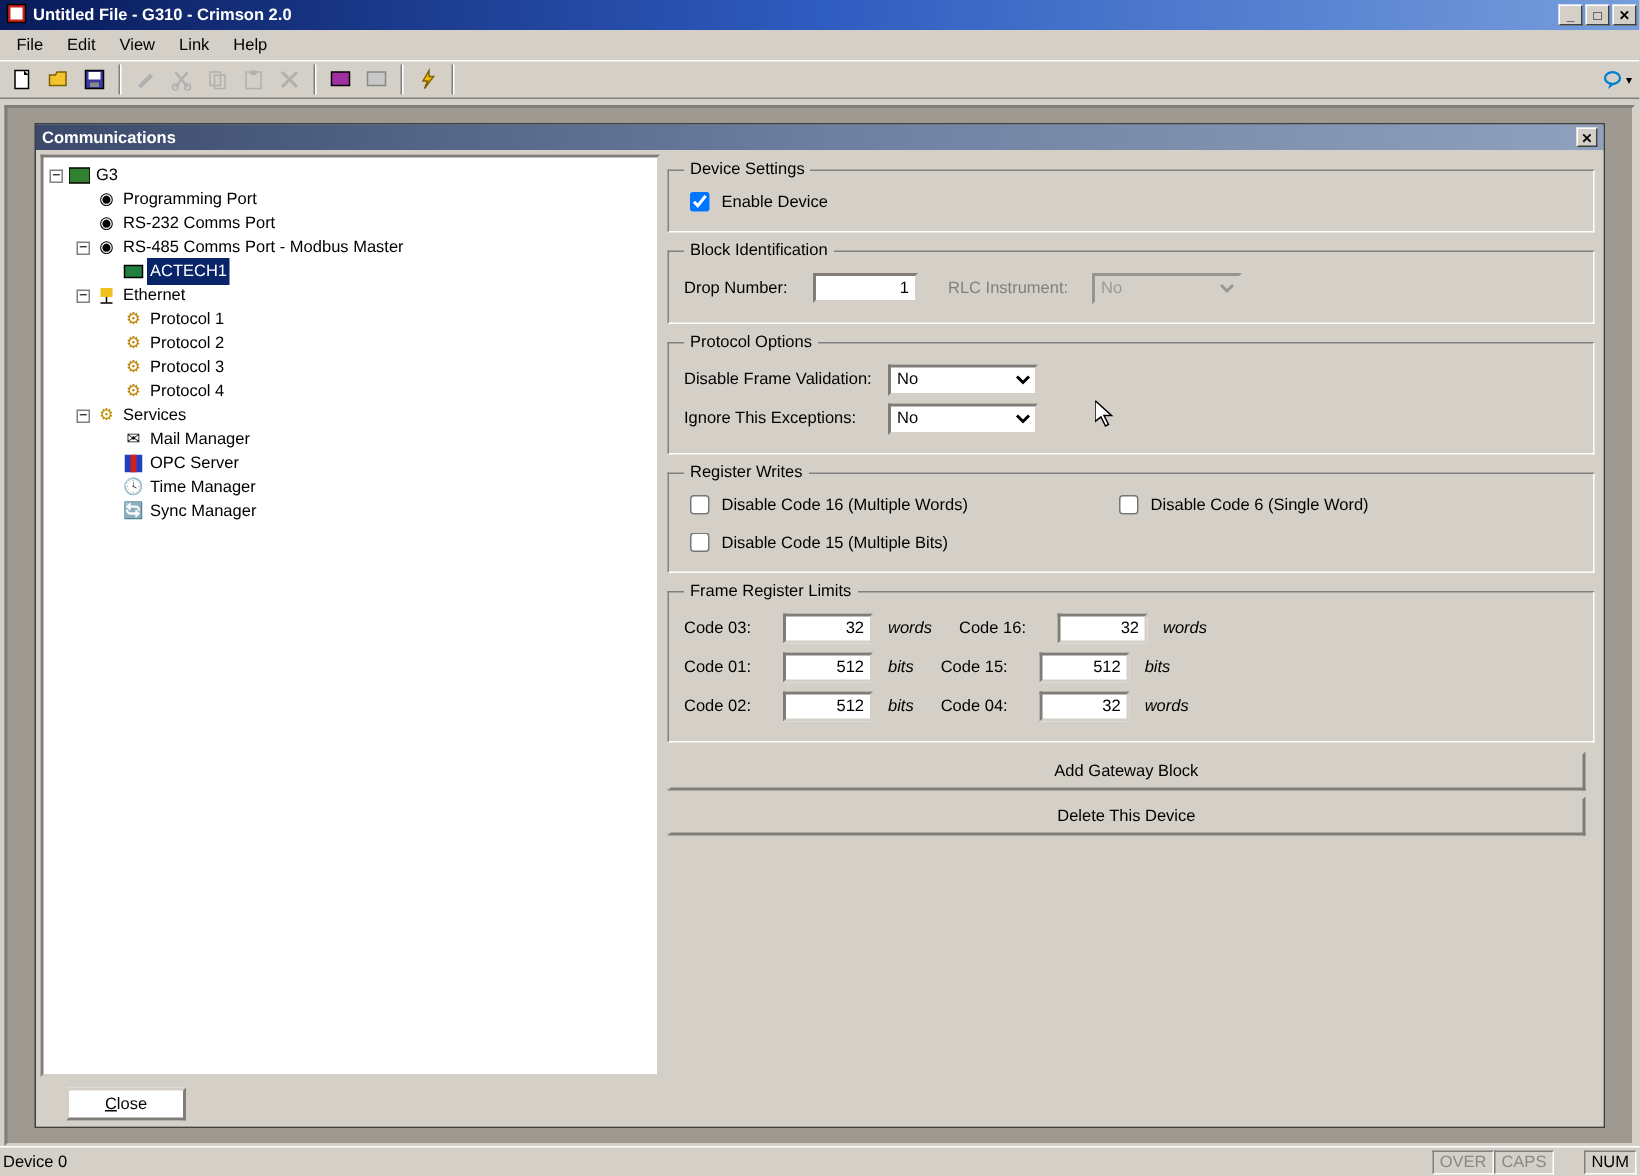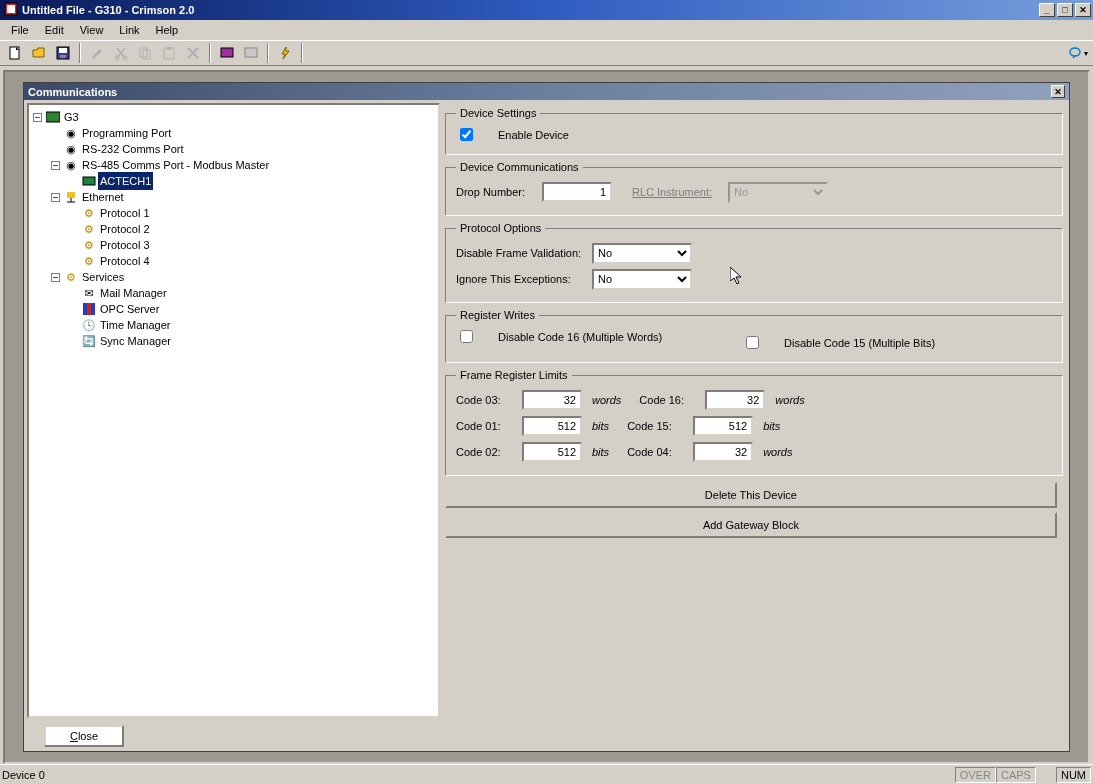--- a/index.html
+++ b/index.html
@@ -169,21 +169,21 @@
     text-align:right;
   }
   select{
     border:2px inset #d4d0c8;
     background:#fff;
     height:21px;
     font:inherit;
     width:100px;
   }
   select[disabled]{background:#d4d0c8;color:#808080;}
-  .checklabel{display:flex;align-items:center;gap:22px;}
+  .checklabel{display:flex;align-items:center;gap:5px;}
   .cols2 { display:flex;flex-wrap:wrap;}
   .cols2 .col{width:48%;}
   .bigbtn{
     display:block;
     width: 99%;
     height:26px;
     margin: 4px 0;
     background:#d4d0c8;
     border:2px outset #d4d0c8;
     font:inherit;
@@ -221,21 +221,21 @@
   }
   .statusbar .cells { display:flex;gap:0;}
   .statusbar .cell {
     border:1px solid #808080;
     border-right-color:#fff;
     border-bottom-color:#fff;
     padding:1px 4px;
     color:#888;
   }
   .statusbar .cell.on { color:#000;margin-left:20px;}
-  .disabled{color:#808080;text-decoration:underline;}
+  .disabled{color:#808080;}
   .cursor{
     position:absolute;
     width:14px;height:20px;
     pointer-events:none;
   }
 </style>
 </head>
 <body>
 
 <div class="titlebar">
@@ -488,21 +488,21 @@
         <div class="detailpane">
           <fieldset>
             <legend>Device Settings</legend>
             <label class="checklabel">
               <input type="checkbox" checked="" style="">
               <span>Enable Device</span>
             </label>
           </fieldset>
 
           <fieldset>
-            <legend>Device Communications</legend>
+            <legend>Block Identification</legend>
             <div class="row">
               <label style="min-width:80px;">Drop Number:</label>
               <input type="text" style="width: 70px;" value="1">
               <label class="disabled" style="margin-left:14px;min-width:90px;">RLC Instrument:</label>
               <select disabled=""><option>No</option></select>
             </div>
           </fieldset>
 
           <fieldset>
             <legend>Protocol Options</legend>
@@ -518,20 +518,26 @@
 
           <fieldset>
             <legend>Register Writes</legend>
             <div class="cols2">
               <div class="col">
                   <label class="checklabel">
                     <input type="checkbox" style="">
                     <span>Disable Code 16 (Multiple Words)</span>
                   </label>
                 </div>
+              <div class="col">
+                  <label class="checklabel">
+                    <input type="checkbox" style="">
+                    <span>Disable Code 6 (Single Word)</span>
+                  </label>
+                </div>
               <div class="col" style="margin-top:6px;">
                   <label class="checklabel">
                     <input type="checkbox" style="">
                     <span>Disable Code 15 (Multiple Bits)</span>
                   </label>
                 </div>
             </div>
           </fieldset>
 
           <fieldset>
@@ -555,22 +561,22 @@
             <div class="row">
               <label class="narrow">Code 02:</label>
               <input type="text" style="width: 60px;" value="512">
               <span class="unit">bits</span>
               <label class="narrow">Code 04:</label>
               <input type="text" style="width: 60px;" value="32">
               <span class="unit">words</span>
             </div>
           </fieldset>
 
+          <button class="bigbtn">Add Gateway Block</button>
           <button class="bigbtn">Delete This Device</button>
-          <button class="bigbtn">Add Gateway Block</button>
         </div>
       </div>
       <div class="closebar">
         <button><span style="text-decoration:underline">C</span>lose</button>
       </div>
     </div>
   </div>
 
   <svg class="cursor" style="left:725px;top:195px;">
     <path d="M0 0 L0 14 L4 11 L7 17 L9 16 L6 10 L11 10 Z" fill="#fff" stroke="#000"></path>

